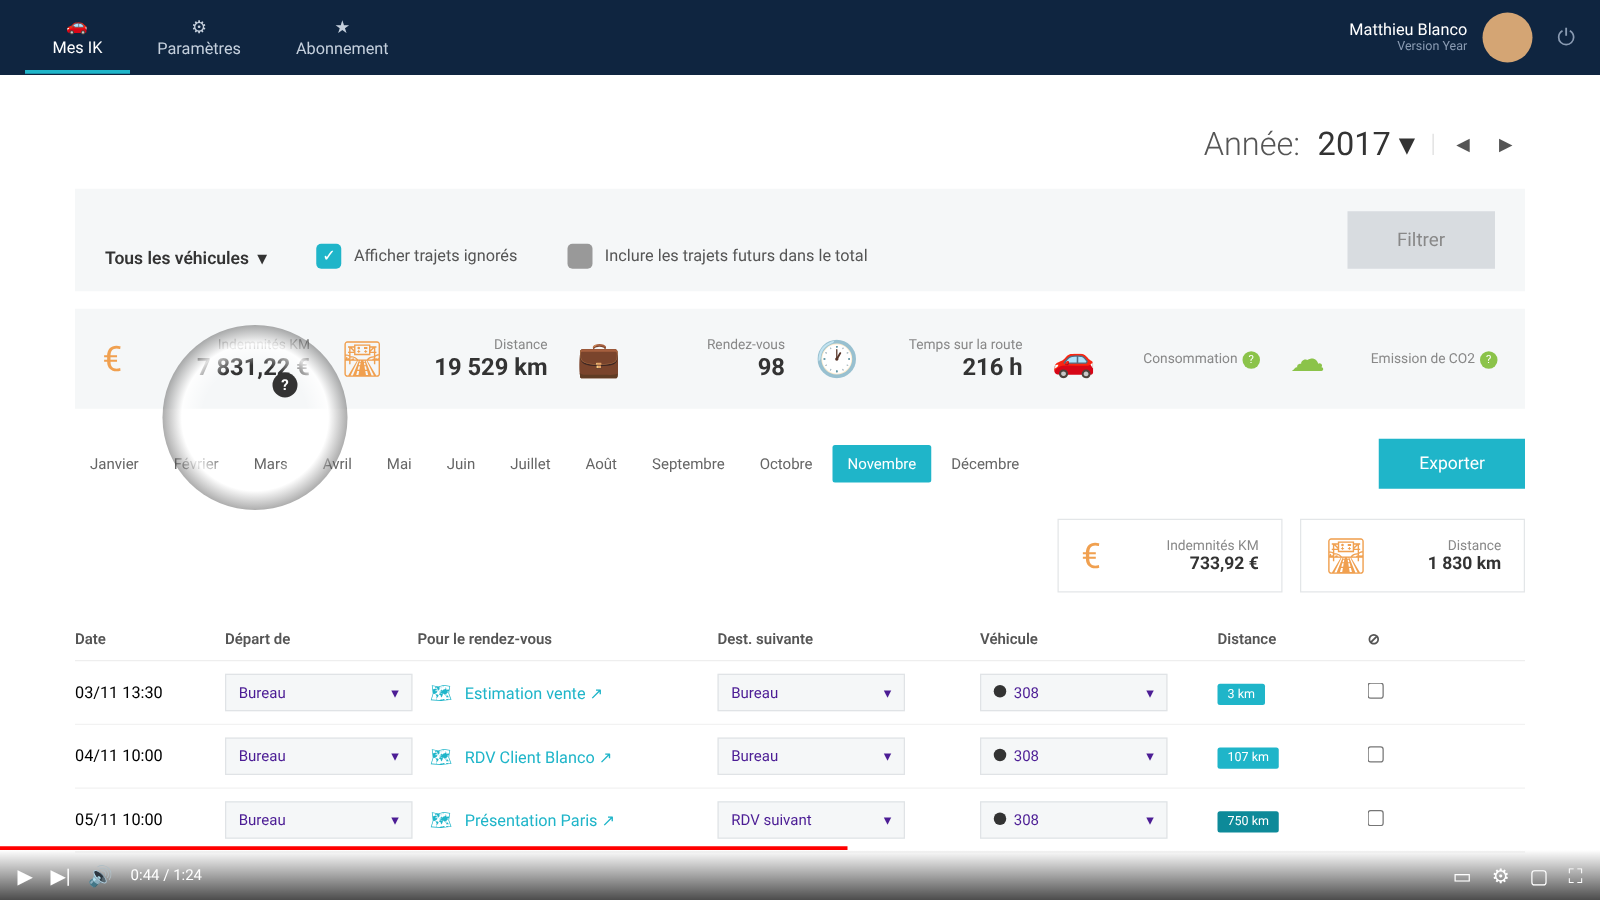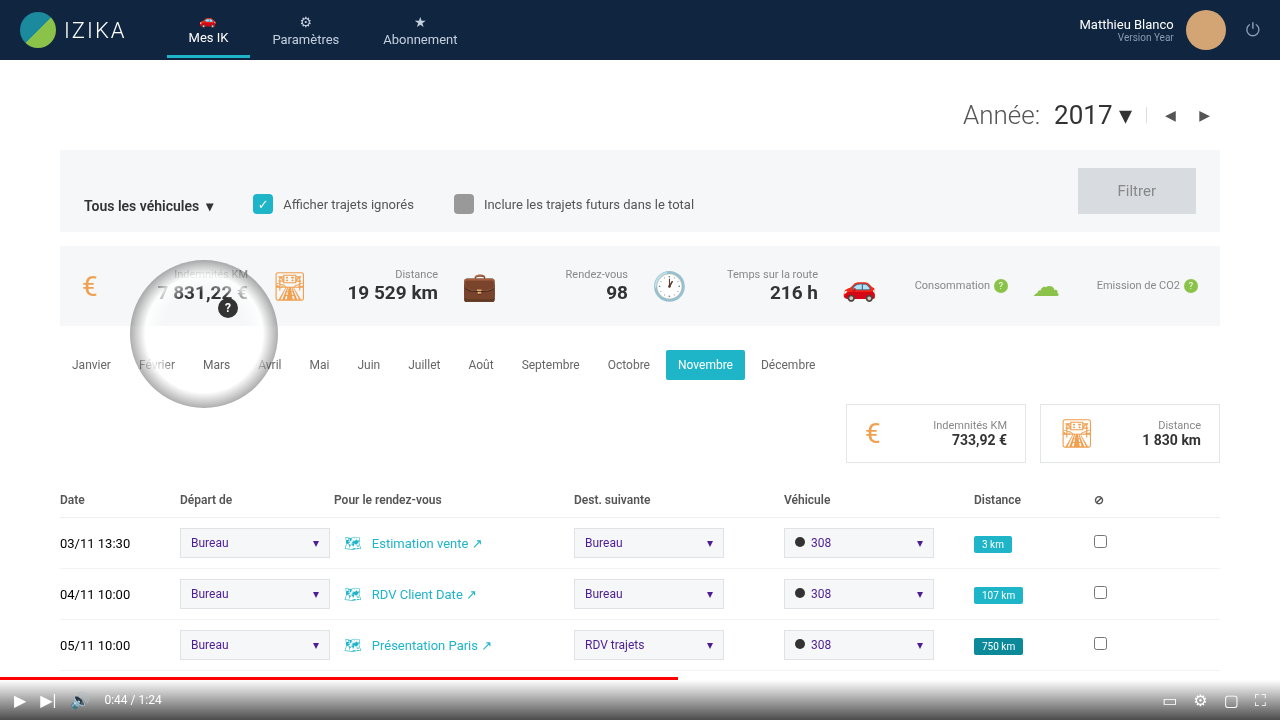--- a/index.html
+++ b/index.html
@@ -60,24 +60,20 @@
 .vc-icon{cursor:pointer;font-size:16px}
 .vc-right{margin-left:auto;display:flex;gap:16px;align-items:center}
 .orange{color:#f0a050}
 .green{color:#8bc34a}
 .teal{color:#1fb5c9}
 </style>
 </head>
 <body>
 
 <div class="topbar">
-  <div class="logo">
-    <div class="logo-icon"></div>
-    <span>IZIKA</span>
-  </div>
   <div class="nav-item active">
     <span class="nav-icon">🚗</span>
     <span>Mes IK</span>
   </div>
   <div class="nav-item">
     <span class="nav-icon">⚙</span>
     <span>Paramètres</span>
   </div>
   <div class="nav-item">
     <span class="nav-icon">★</span>
@@ -163,20 +159,21 @@
       <div class="month">Mars</div>
       <div class="month">Avril</div>
       <div class="month">Mai</div>
       <div class="month">Juin</div>
       <div class="month">Juillet</div>
       <div class="month">Août</div>
       <div class="month">Septembre</div>
       <div class="month">Octobre</div>
       <div class="month active">Novembre</div>
       <div class="month">Décembre</div>
+      <div class="export-btn">Exporter</div>
     </div>
 
   <div class="month-stats">
     <div class="mstat">
       <span class="stat-icon orange">€</span>
       <div class="stat-text">
         <div class="stat-label">Indemnités KM</div>
         <div class="stat-value" style="font-size:14px">733,92 €</div>
       </div>
     </div>
@@ -225,21 +222,21 @@
           <div class="c7"><input type="checkbox" style=""></div>
         </div>
         <div class="trow">
           <div class="c1">04/11 10:00</div>
           <div class="c2">
             <div class="select">
               <span>Bureau</span>
               <span>▾</span>
             </div>
           </div>
-          <div class="c3"><span class="map-icon">🗺</span><span class="link">RDV Client Date ↗</span></div>
+          <div class="c3"><span class="map-icon">🗺</span><span class="link">RDV Client Blanco ↗</span></div>
           <div class="c4">
             <div class="select">
               <span>Bureau</span>
               <span>▾</span>
             </div>
           </div>
           <div class="c5">
             <div class="select">
               <span><span class="dot"></span>308</span>
               <span>▾</span>
@@ -252,21 +249,21 @@
           <div class="c1">05/11 10:00</div>
           <div class="c2">
             <div class="select">
               <span>Bureau</span>
               <span>▾</span>
             </div>
           </div>
           <div class="c3"><span class="map-icon">🗺</span><span class="link">Présentation Paris ↗</span></div>
           <div class="c4">
             <div class="select">
-              <span>RDV trajets</span>
+              <span>RDV suivant</span>
               <span>▾</span>
             </div>
           </div>
           <div class="c5">
             <div class="select">
               <span><span class="dot"></span>308</span>
               <span>▾</span>
             </div>
           </div>
           <div class="c6"><span class="badge alt">750 km</span></div>

